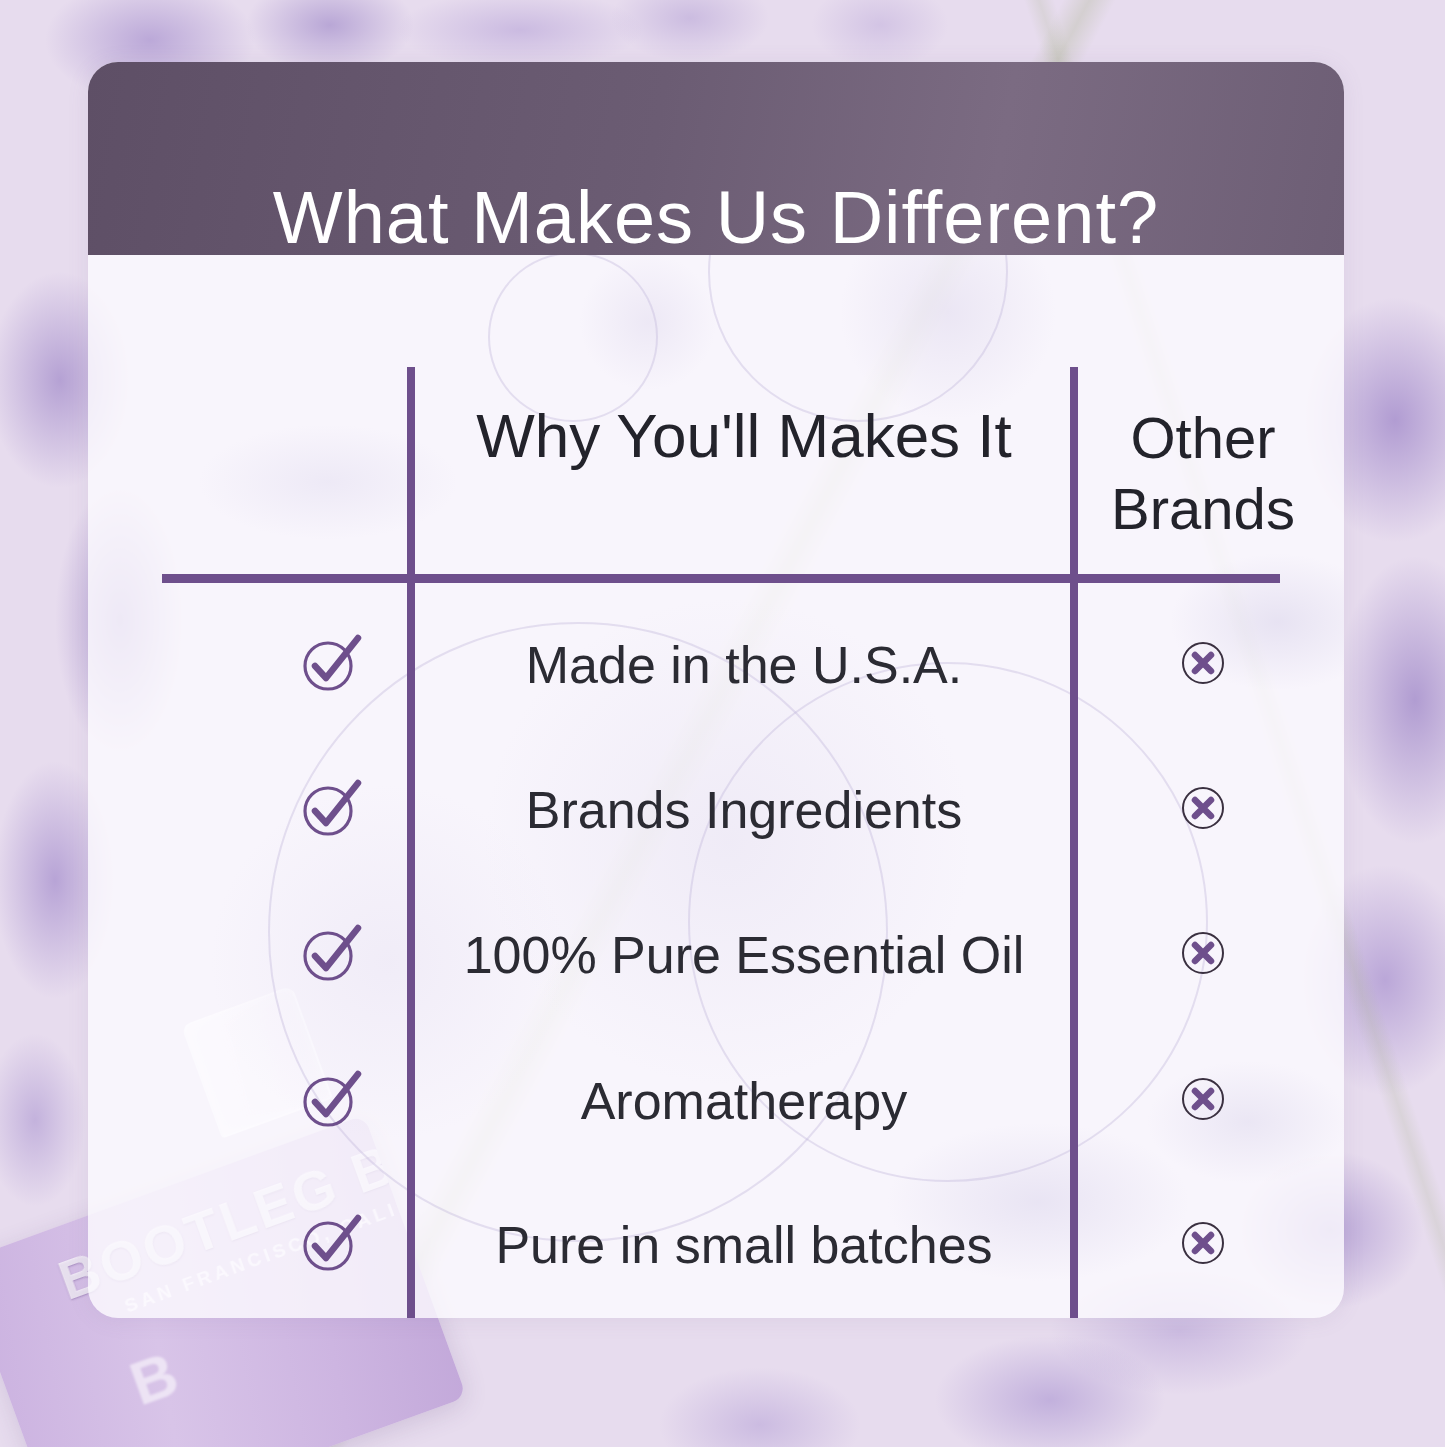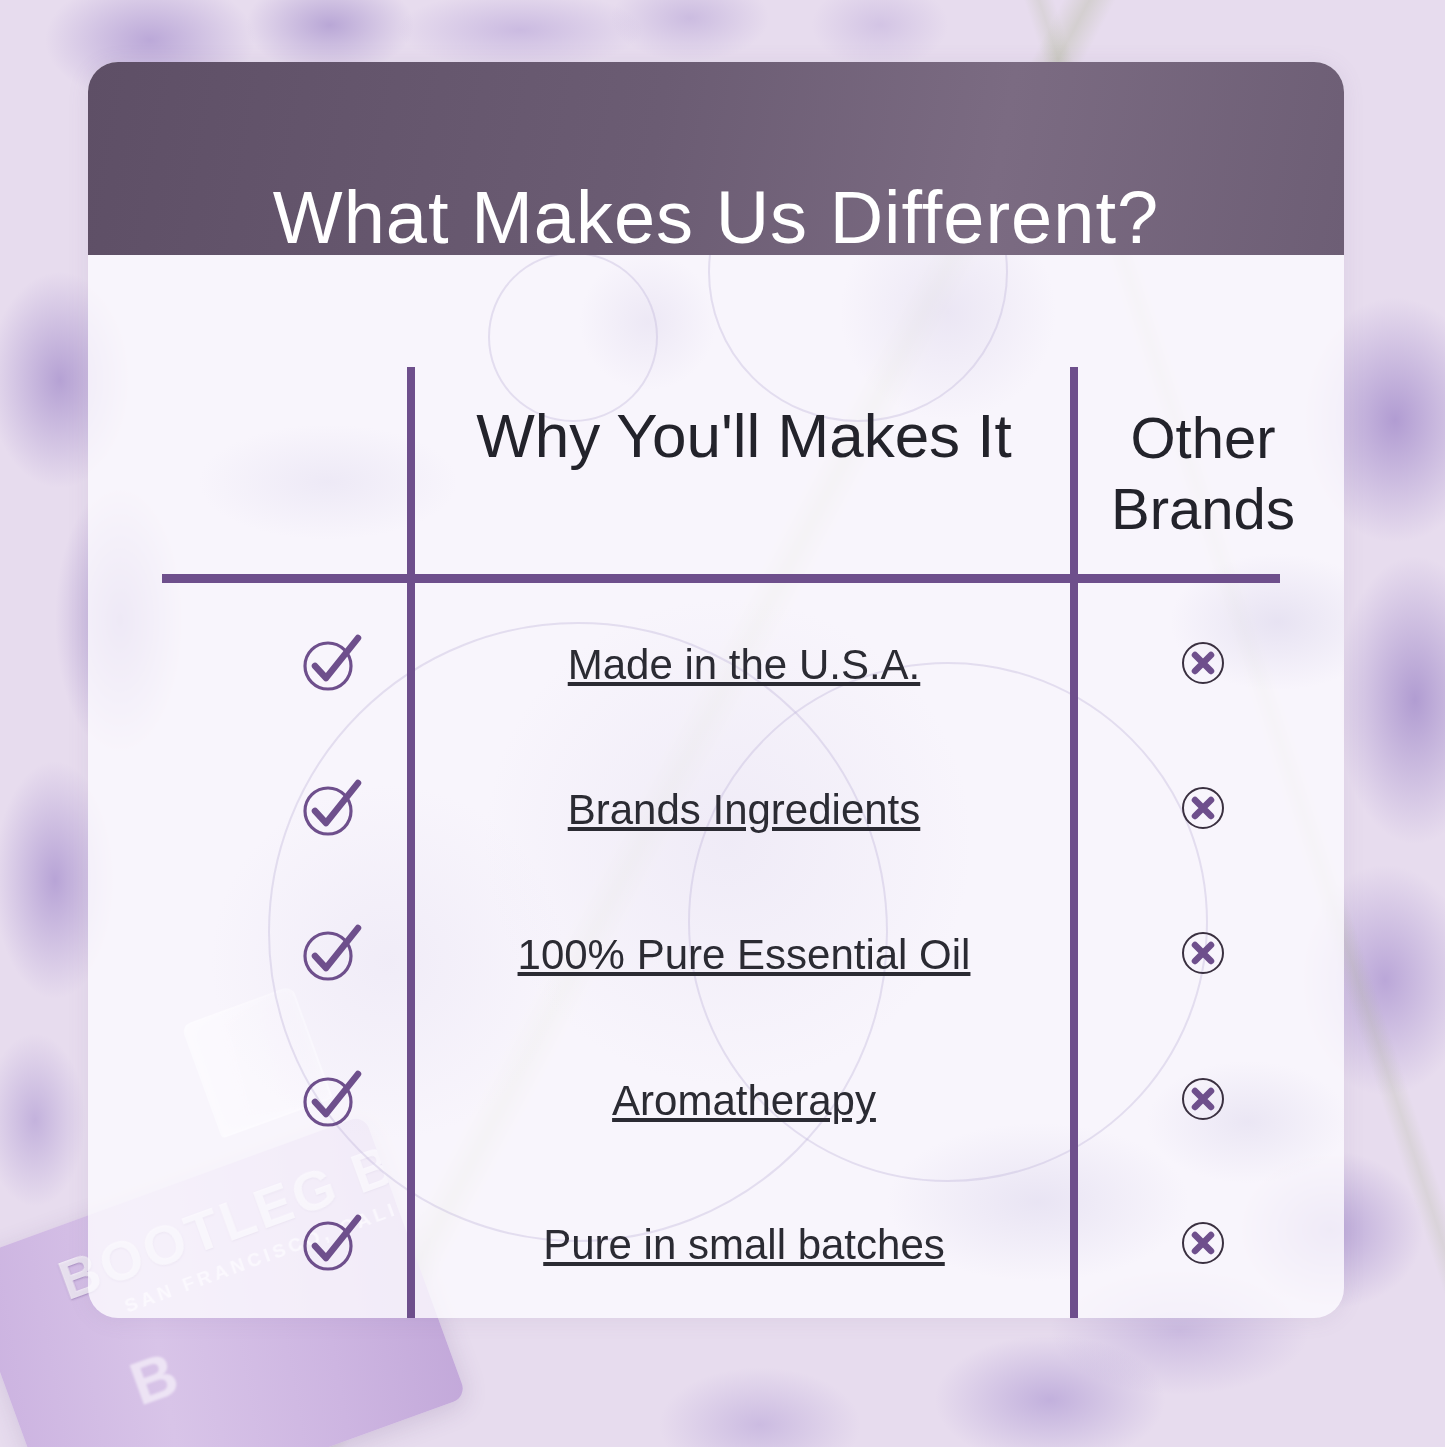--- a/index.html
+++ b/index.html
@@ -189,26 +189,25 @@
     position: absolute;
     left: 0;
     width: 1256px;
     height: 60px;
   }
   .row-label {
     position: absolute;
     left: 331px;
     width: 650px;
     text-align: center;
-    font-size: 42px;
+    font-size: 52px;
     font-weight: 500;
     color: #2b2b33;
     line-height: 60px;
     white-space: nowrap;
-    text-decoration: underline;
   }
 
   
   .check-cell { position: absolute; left: 168px; width: 150px; height: 60px; }
   .x-cell     { position: absolute; left: 1000px; width: 230px; height: 60px; }
   .icon-wrap  { position: absolute; left: 50%; top: 50%; transform: translate(-50%,-50%); }
 
   
 </style>
 </head>

